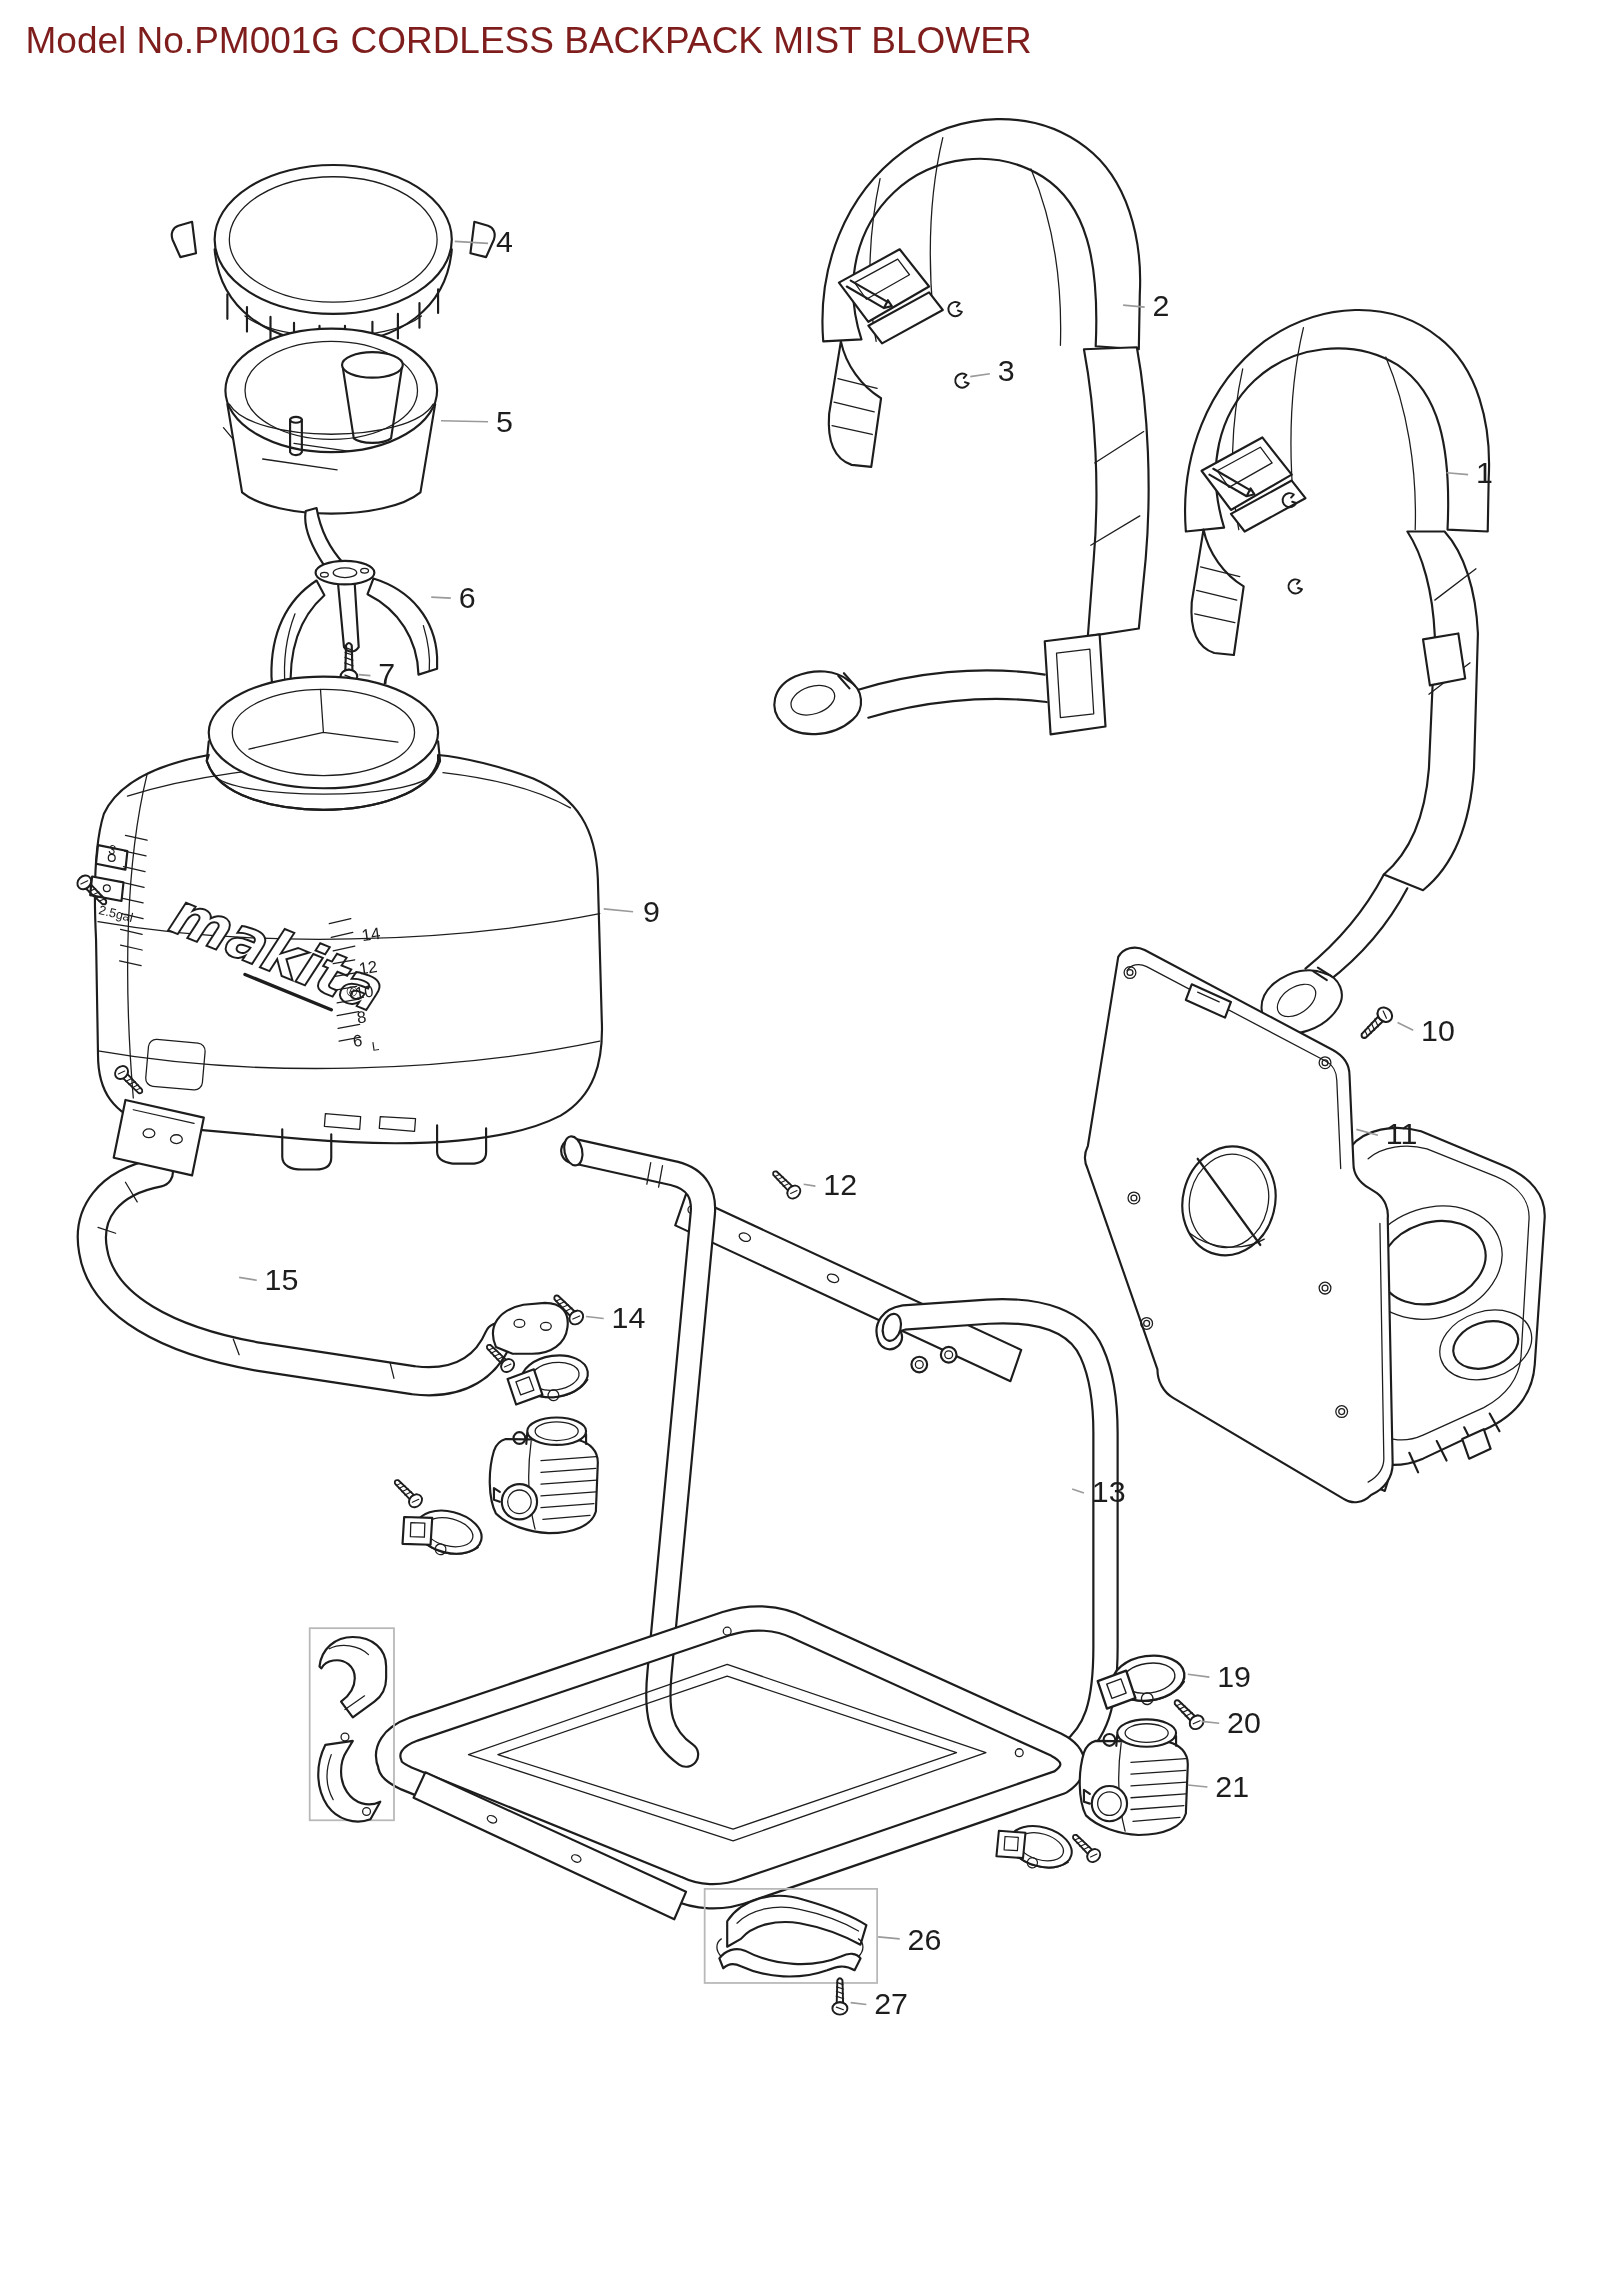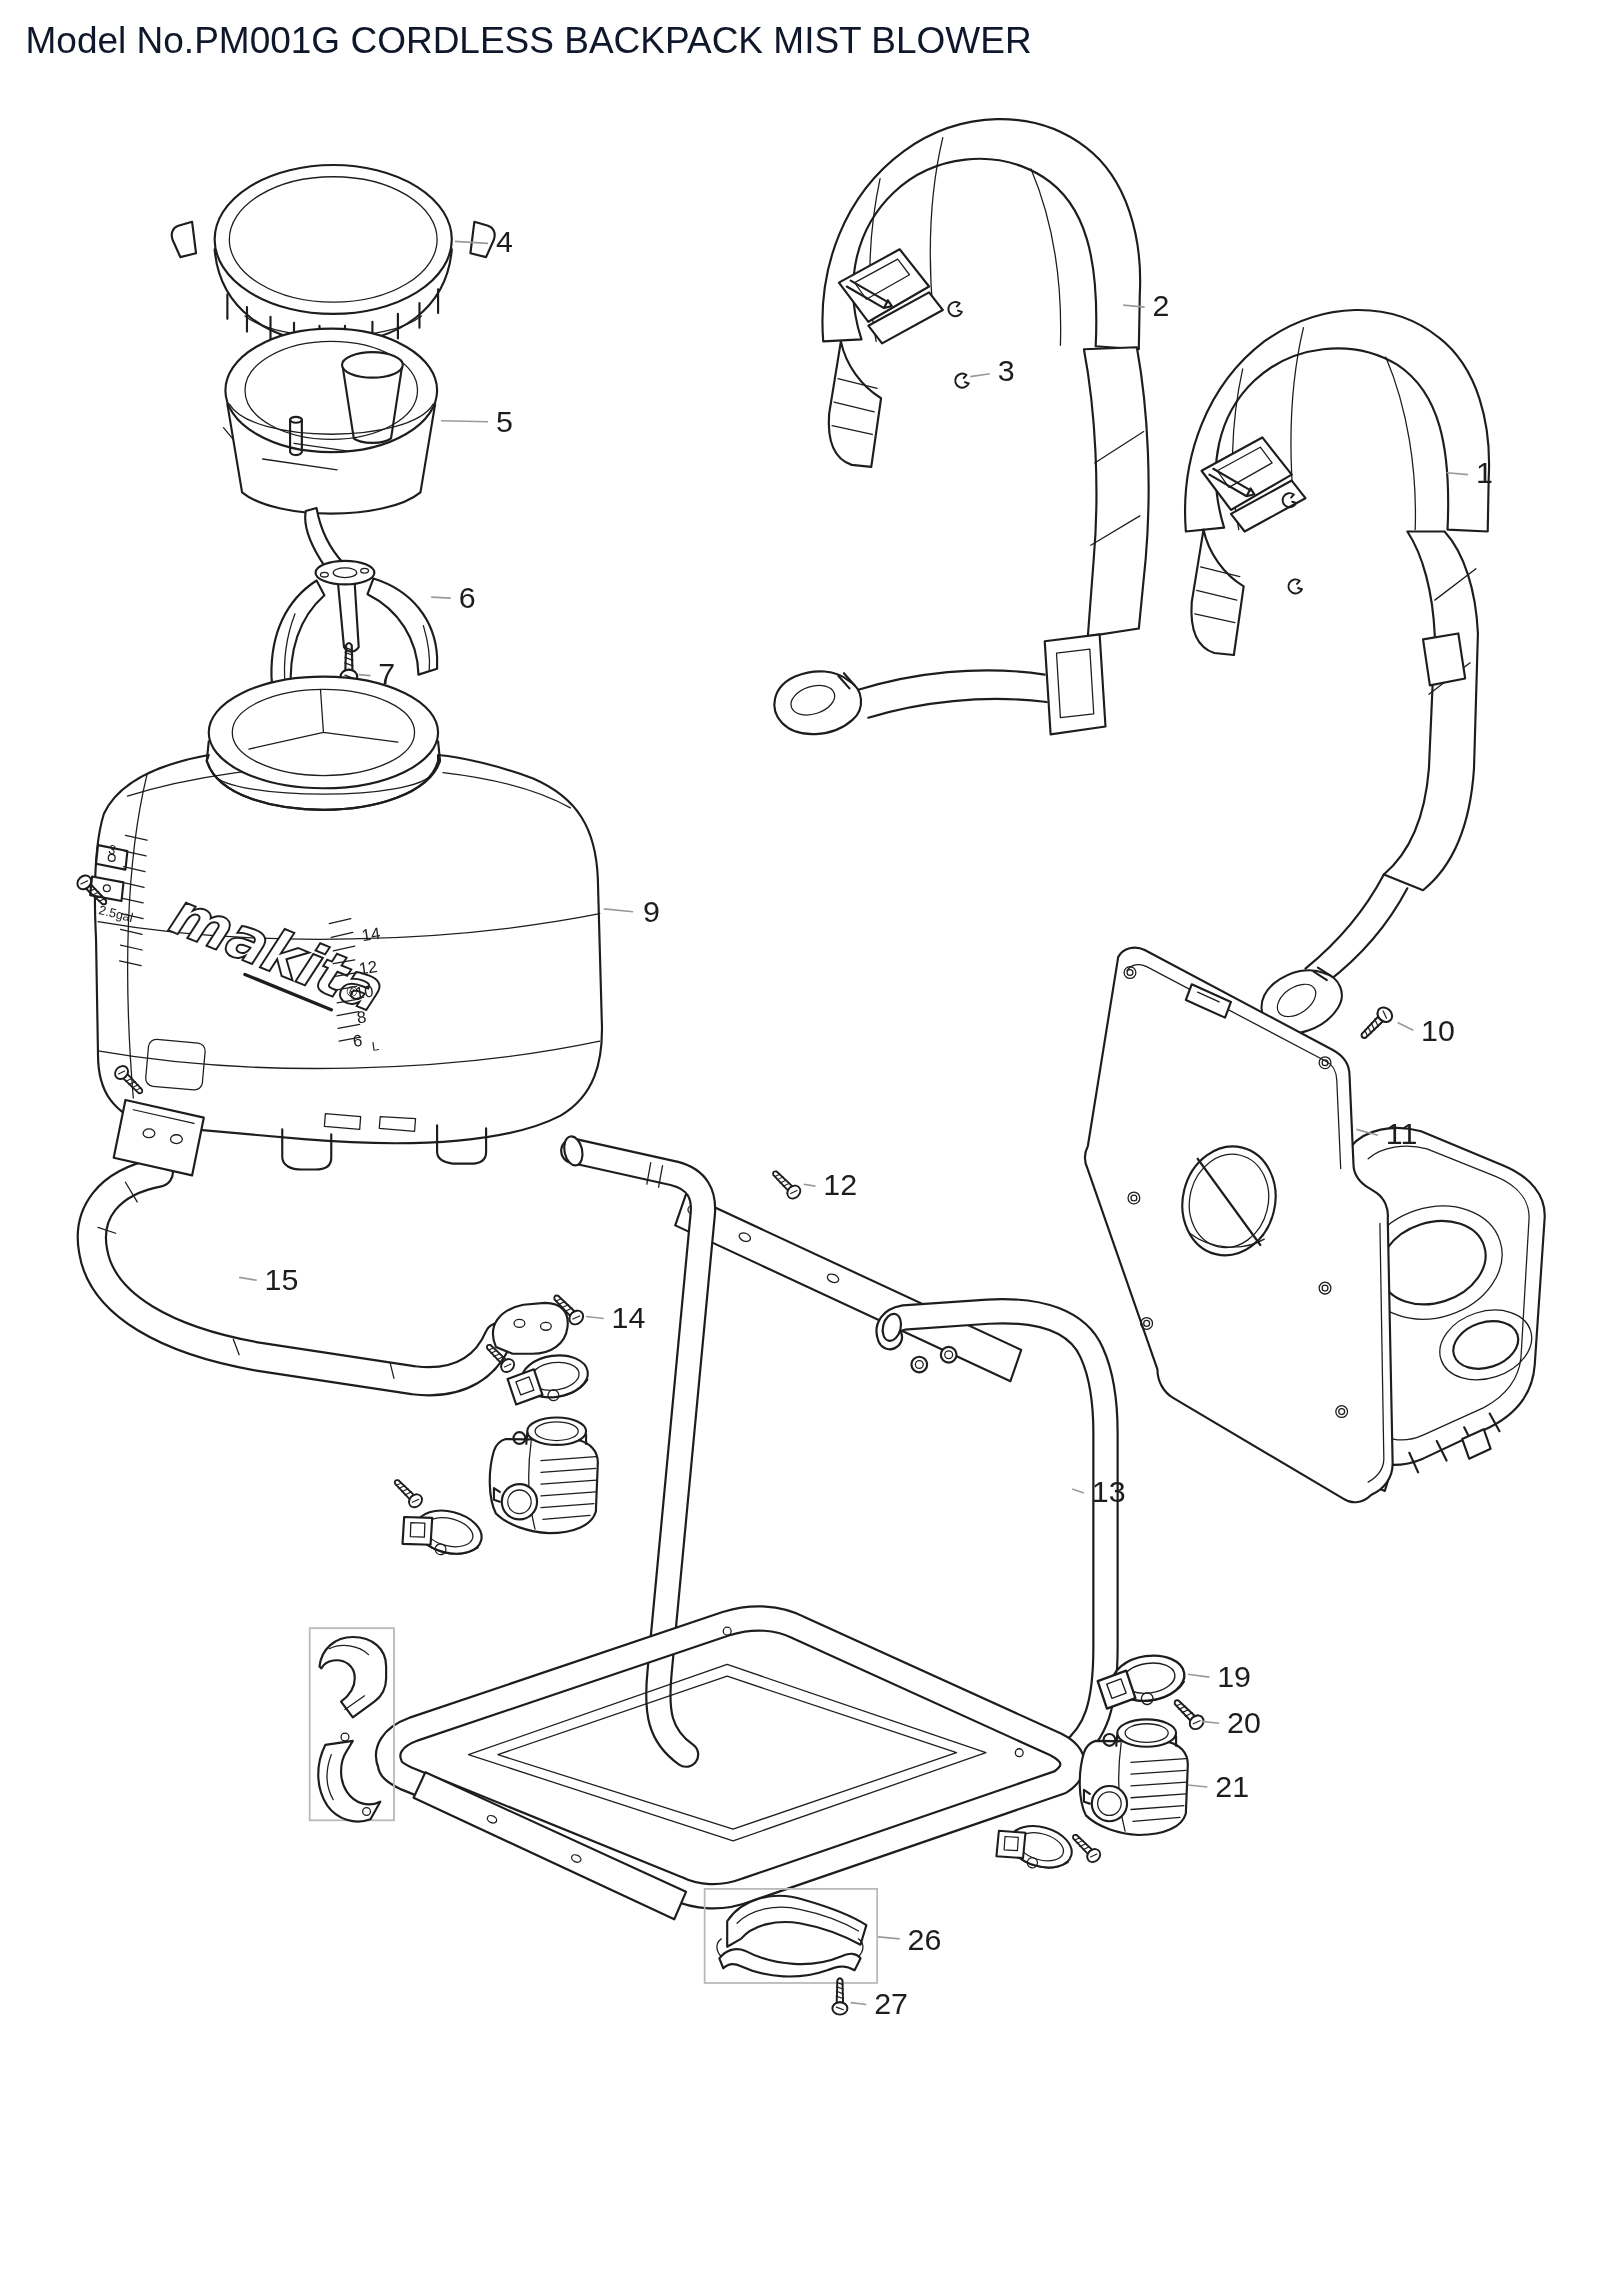--- a/index.html
+++ b/index.html
@@ -1,18 +1,18 @@
 <!DOCTYPE html>
 <html><head>
 <meta charset="utf-8">
 <style>
   html,body{margin:0;padding:0;background:#fff;}
   .page{position:relative;width:1621px;height:2293px;background:#fff;overflow:hidden;
         font-family:"Liberation Sans",sans-serif;}
-  .doc-title{position:absolute;left:25.5px;top:19.6px;font-size:37px;color:#0f172a;
+  .doc-title{position:absolute;left:25.5px;top:19.6px;font-size:37px;color:#7f1d1d;
              letter-spacing:0px;white-space:nowrap;}
   svg{position:absolute;left:0;top:0;}
   .w{fill:#fff;stroke:#1d1d1d;stroke-width:2.2;stroke-linejoin:round;stroke-linecap:round;}
   .s{fill:none;stroke:#1d1d1d;stroke-width:2.2;stroke-linejoin:round;stroke-linecap:round;}
   .t{fill:none;stroke:#1d1d1d;stroke-width:1.3;stroke-linejoin:round;stroke-linecap:round;}
   .tube-o{fill:none;stroke:#1d1d1d;stroke-width:27;stroke-linecap:round;stroke-linejoin:round;}
   .tube-i{fill:none;stroke:#fff;stroke-width:22.5;stroke-linecap:round;stroke-linejoin:round;}
   .tube2-o{fill:none;stroke:#1d1d1d;stroke-width:31;stroke-linecap:round;stroke-linejoin:round;}
   .tube2-i{fill:none;stroke:#fff;stroke-width:26.5;stroke-linecap:round;stroke-linejoin:round;}
   .leader{stroke:#9a9a9a;stroke-width:1.7;}

